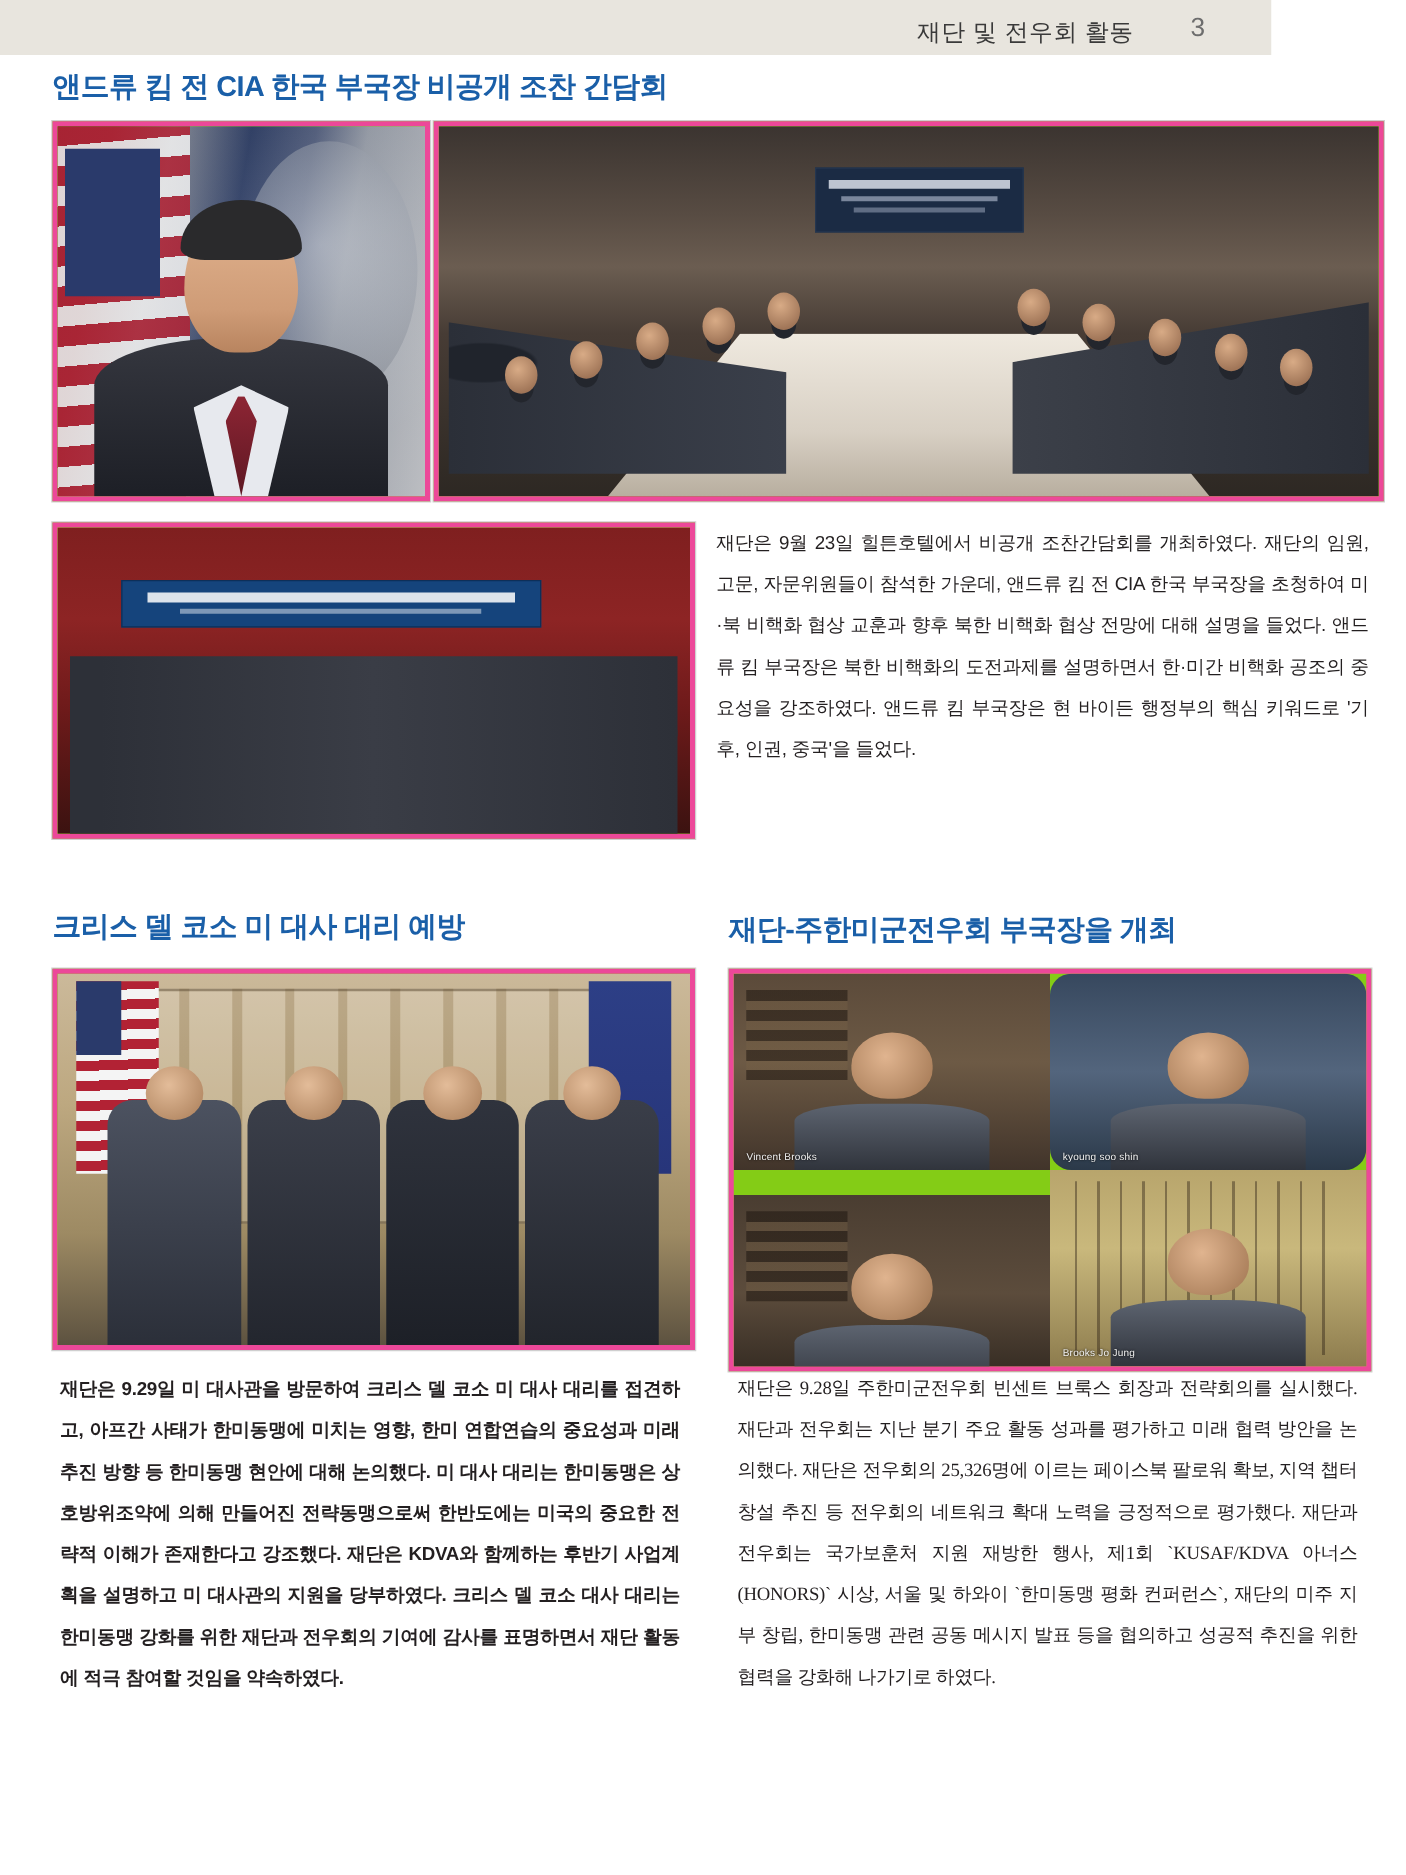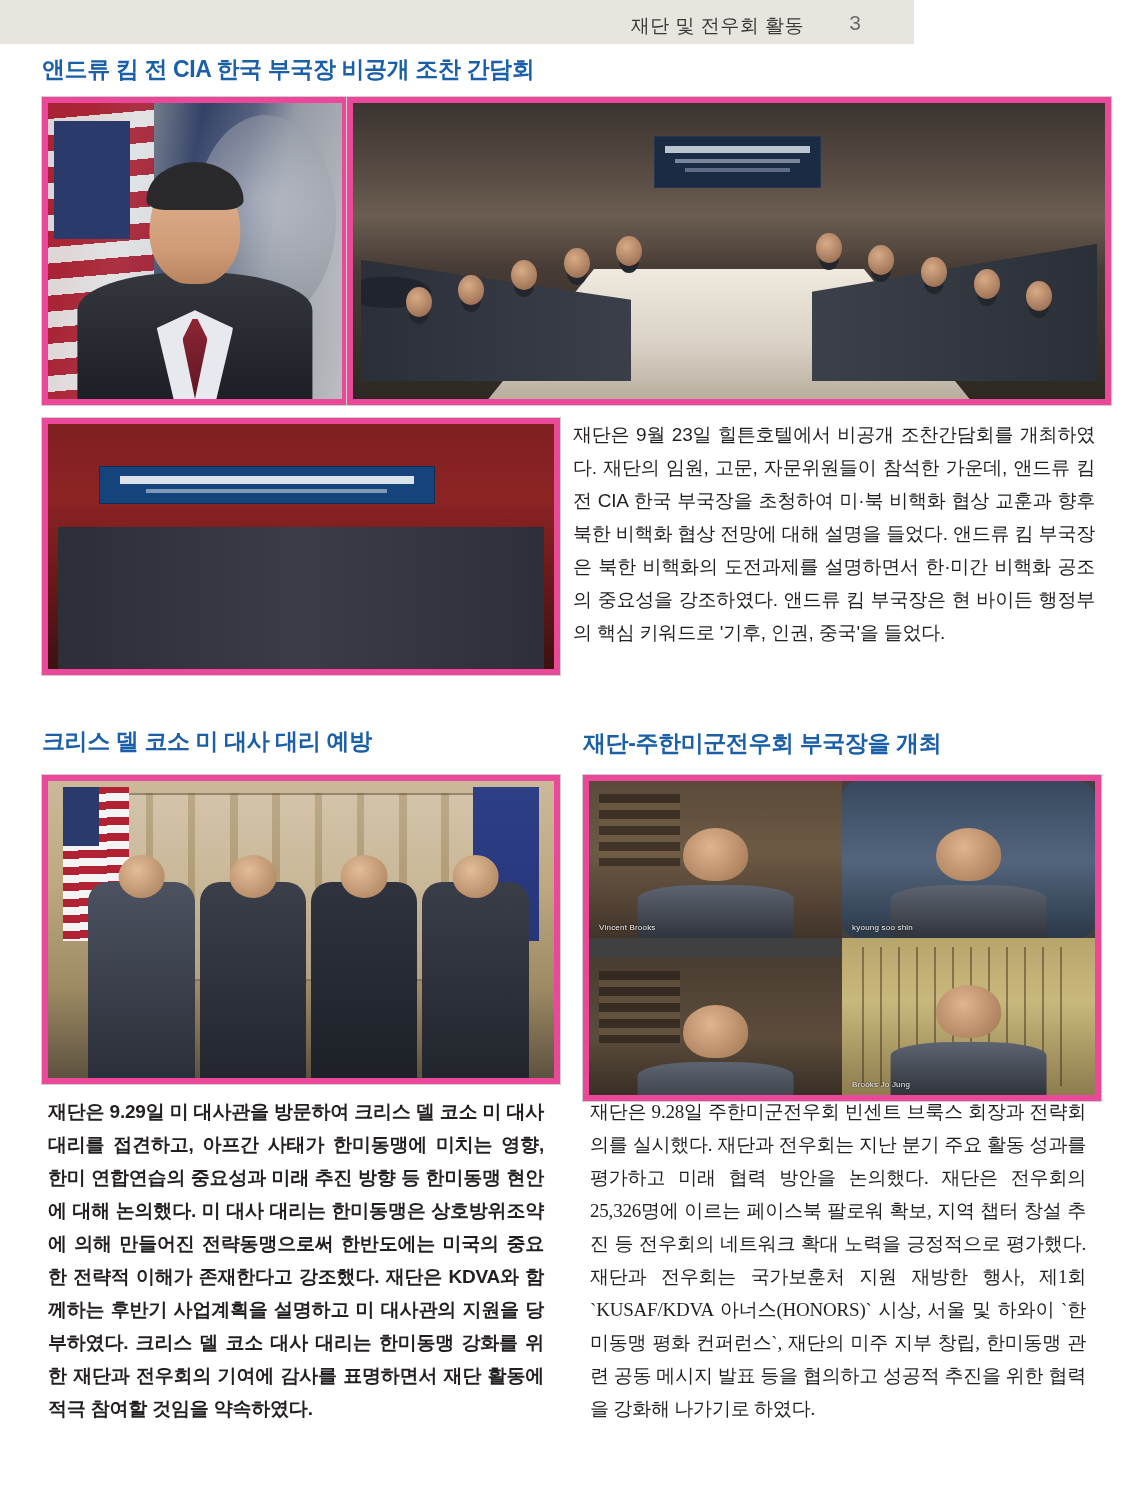--- a/index.html
+++ b/index.html
@@ -13,21 +13,21 @@
     font-family: "Liberation Sans", sans-serif;
     color: #231f20;
     position: relative;
     overflow: hidden;
   }
 
   
   .page-header {
     position: absolute;
     top: 0; left: 0;
-    width: 914px;
+    width: 1017px;
     height: 44px;
     background: #e8e5de;
   }
   .page-header .header-title {
     position: absolute;
     right: 110px;
     top: 13px;
     font-size: 19px;
     color: #3a3a3a;
     letter-spacing: 0.5px;
@@ -49,24 +49,24 @@
     letter-spacing: -0.4px;
     white-space: nowrap;
   }
   #title-1 { left: 42px; top: 54px; }
   #title-2 { left: 42px; top: 726px; }
   #title-3 { left: 583px; top: 728px; }
 
   
   .photo {
     position: absolute;
-    border: 6px solid #ec4899;
+    border: 4px solid #ec4899;
     box-shadow: 0 0 0 1px #cfcfcf;
     overflow: hidden;
-    background: #404040;
+    background: #84cc16;
   }
   .photo .inner {
     position: absolute;
     inset: 0;
   }
 
   
   #photo-portrait { left: 42px; top: 97px; width: 294px; height: 296px; }
   #photo-portrait .bg {
     position: absolute; inset: 0;
@@ -263,21 +263,21 @@
     opacity: 0.75;
   }
   #photo-zoom .shelf {
     position: absolute; left: 4%; top: 8%; width: 32%; height: 46%;
     background: repeating-linear-gradient(180deg, rgba(30,22,16,0.55) 0 9px, rgba(120,98,70,0.35) 9px 16px);
   }
 
   
   .body-text {
     position: absolute;
-    font-size: 19px;
+    font-size: 15px;
     line-height: 33px;
     color: #231f20;
     text-align: justify;
     text-justify: inter-character;
     letter-spacing: -0.2px;
   }
   #text-1 { left: 573px; top: 418px; width: 522px; }
   #text-2 { left: 48px; top: 1095px; width: 496px; font-weight: bold; }
   #text-3 { left: 590px; top: 1095px; width: 496px; font-family: Liberation Serif, serif; }
 </style>

